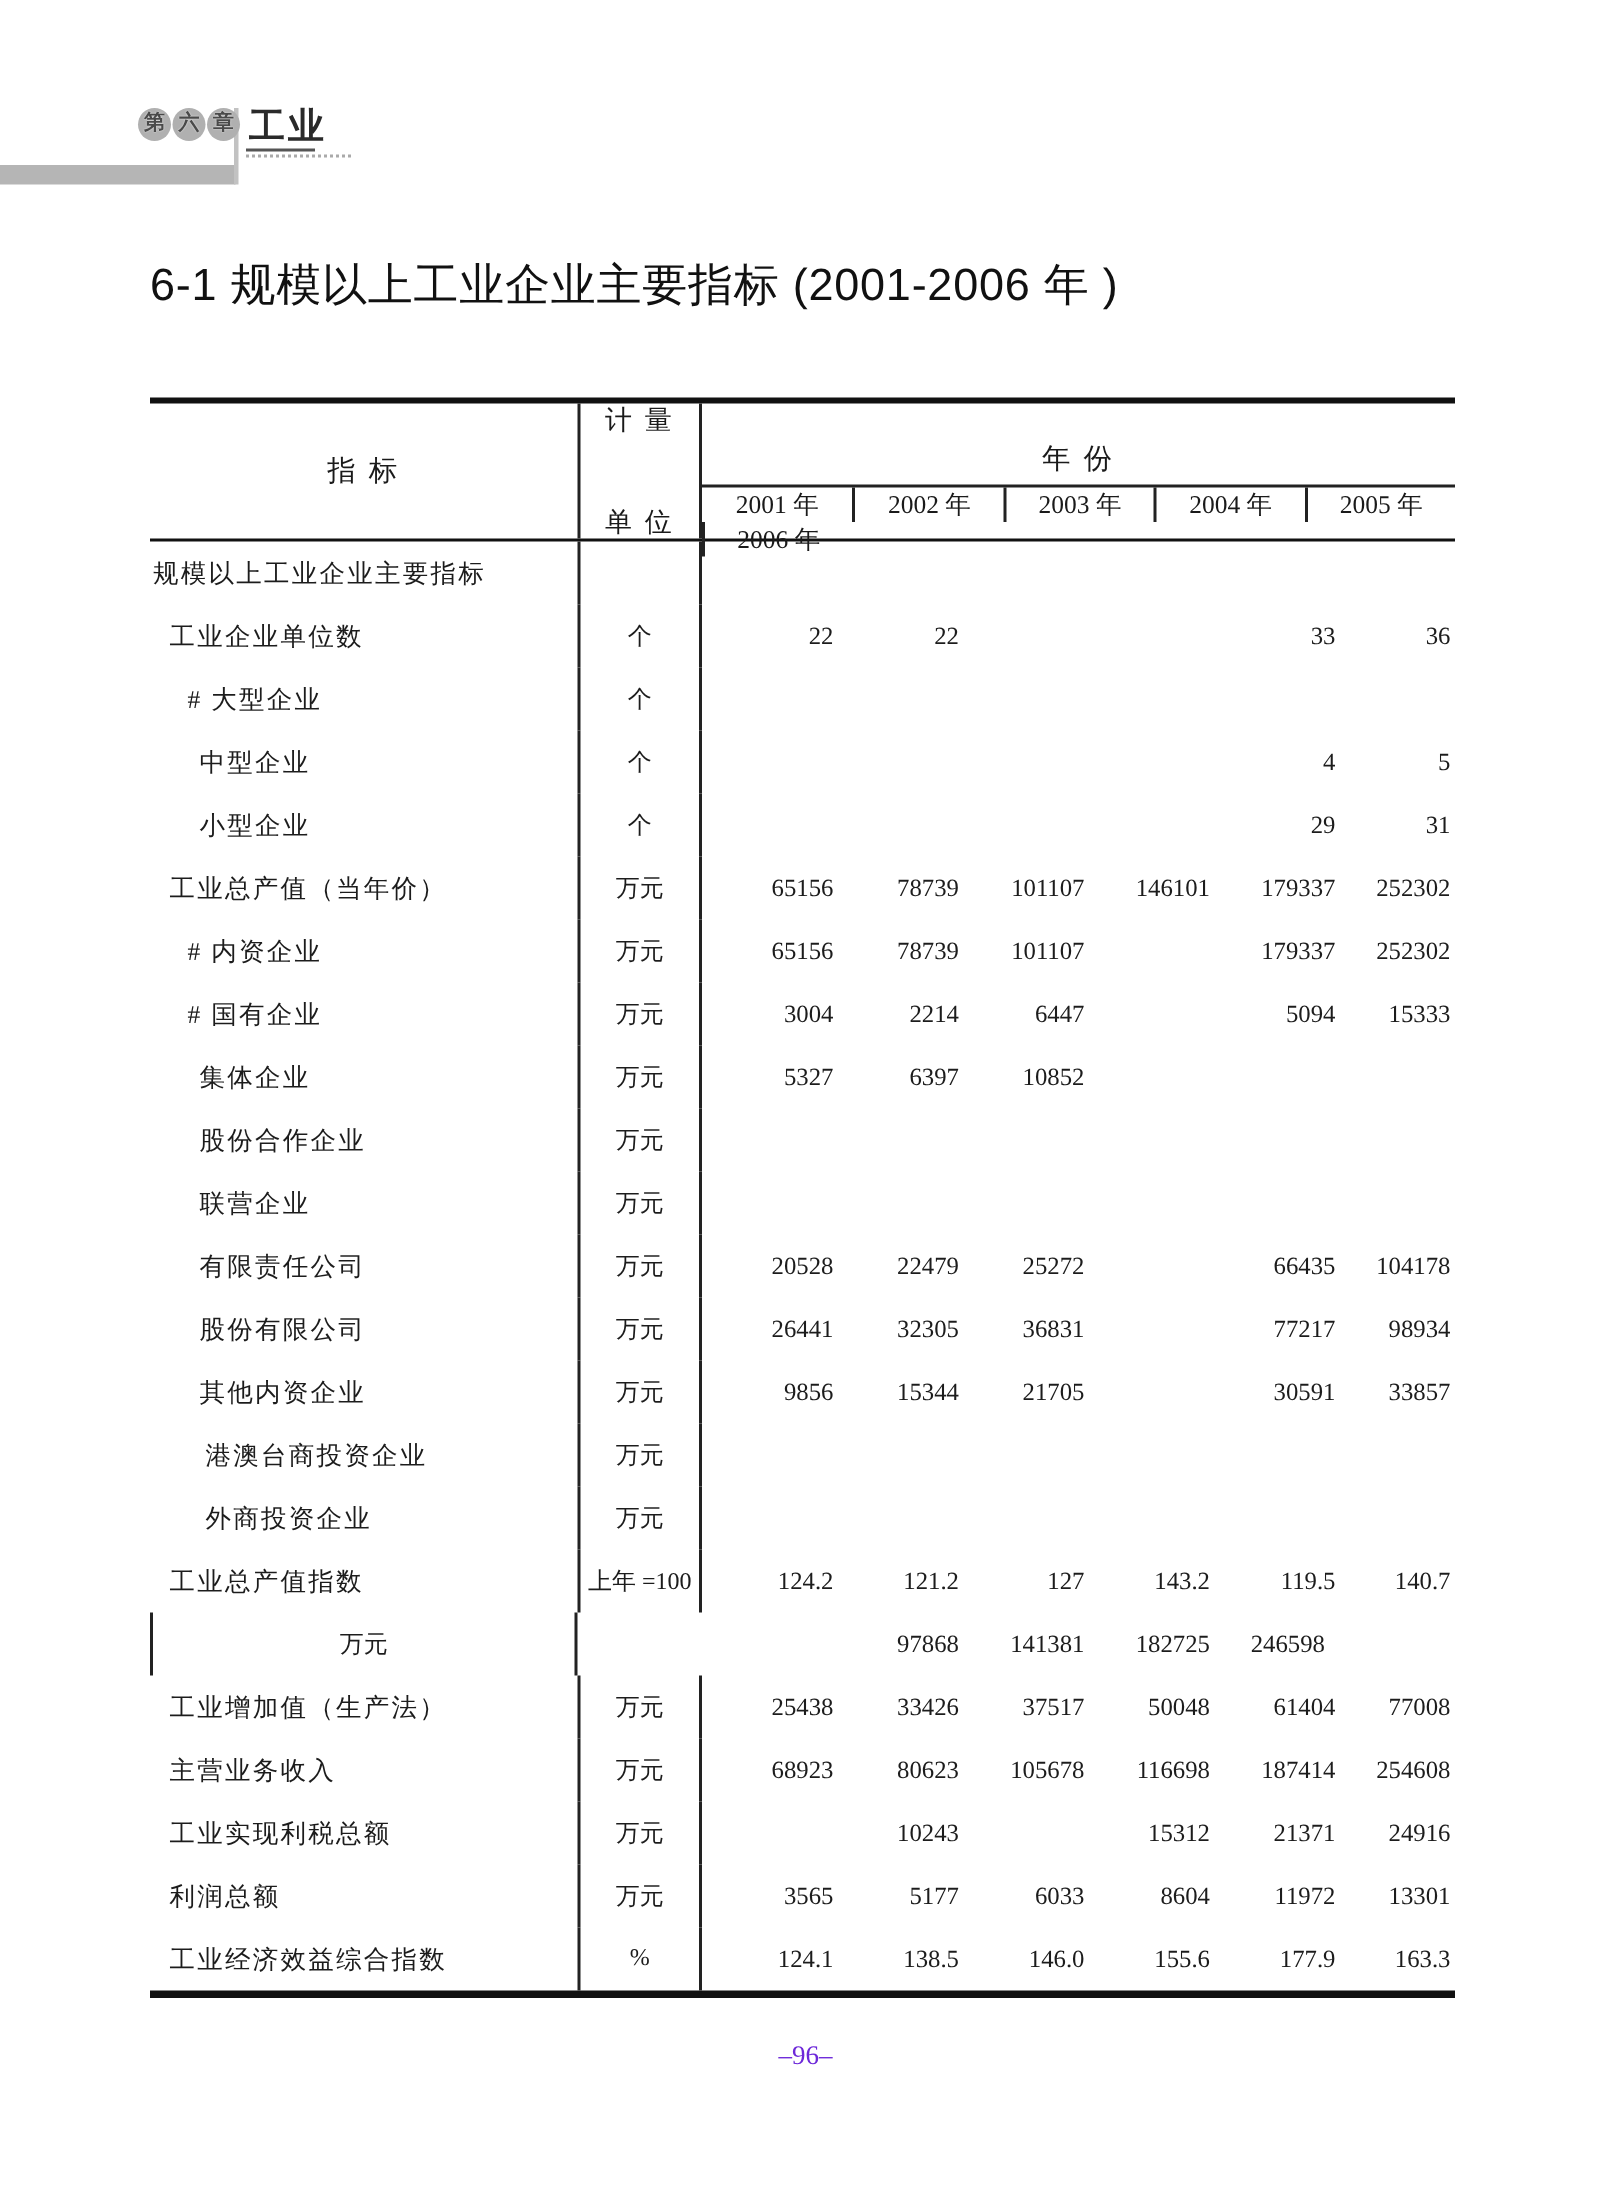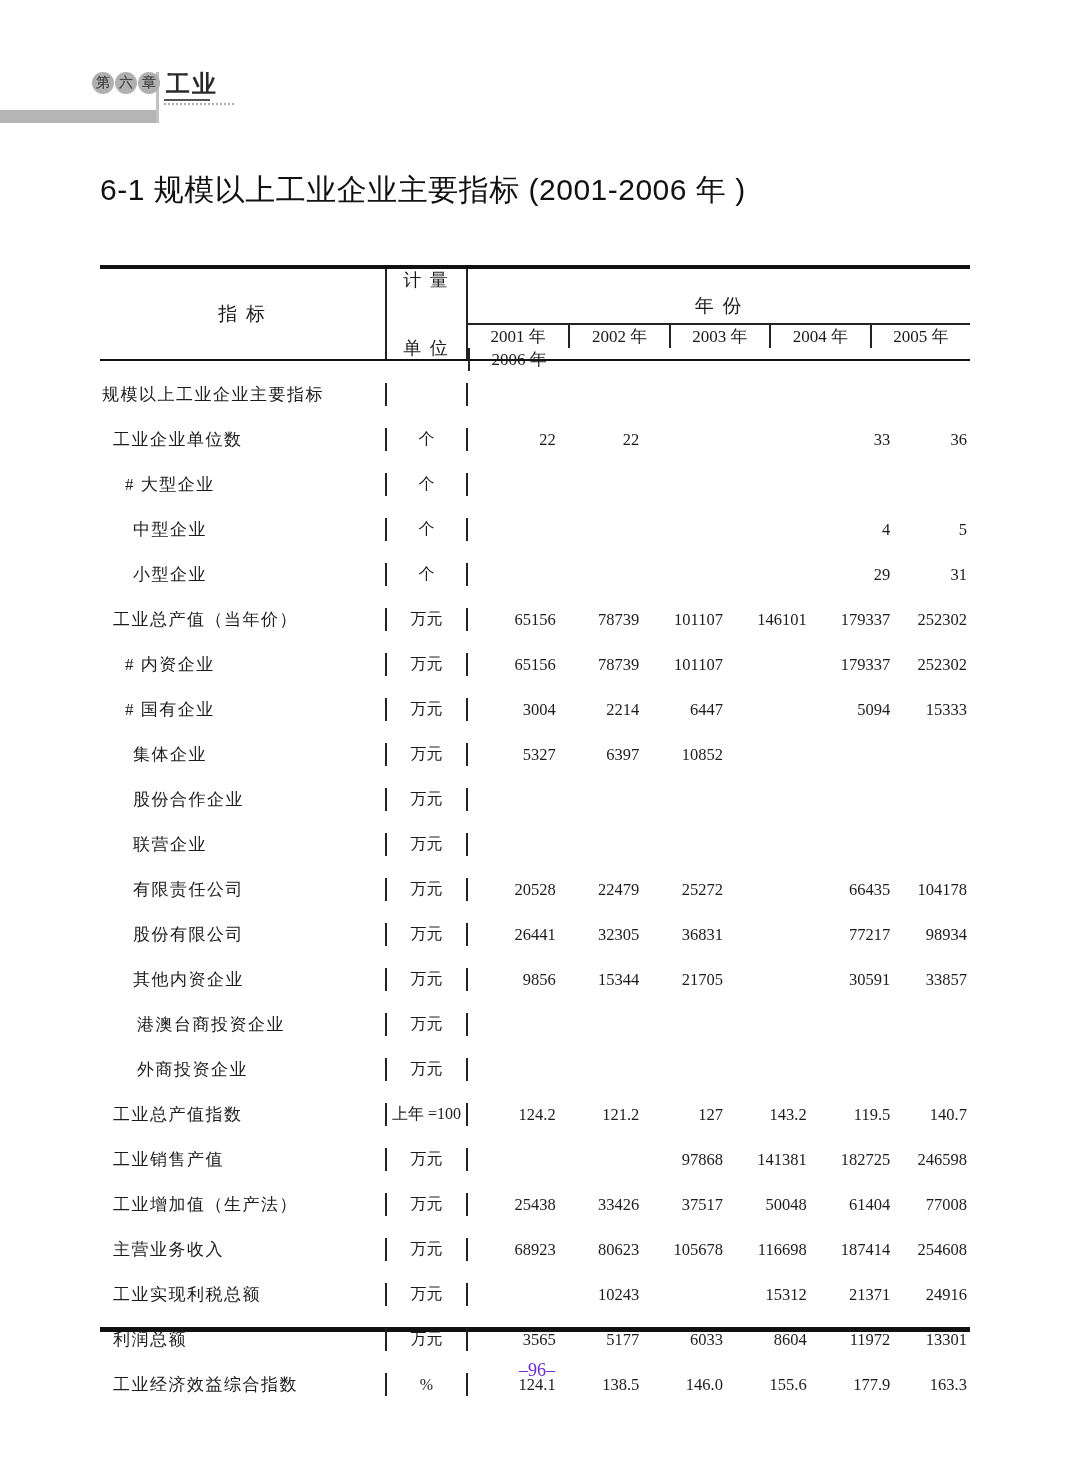--- a/index.html
+++ b/index.html
@@ -55,21 +55,21 @@
     border-left:2px solid #222; border-right:2px solid #222;
     display:flex; flex-direction:column; align-items:center; justify-content:space-between;
     font-size:18px; line-height:1.25; letter-spacing:2px;
   }
   .years-title { height:36px; display:flex; align-items:center; justify-content:center; font-size:19px; letter-spacing:2px; border-bottom:2px solid #222;margin-top:20px; }
   .year-row { display:grid; grid-template-columns:repeat(5,1fr); height:34px; }
   .year-cell { display:flex; align-items:center; justify-content:center; font-size:17px; border-left:2px solid #222; }
   .year-cell:first-child { border-left:none; }
 
   .tbody { height:966px; display:flex; flex-direction:column; }
-  .row { flex:1; display:grid; grid-template-columns:285px 83px repeat(6,1fr); align-items:stretch;margin-top:22px; }
+  .row { flex:1; display:grid; grid-template-columns:285px 83px repeat(6,1fr); align-items:stretch; }
   .c-ind {
     display:flex; align-items:center;
     font-size:17px; letter-spacing:1.5px; white-space:nowrap; color:#1c1c1c;
   }
   .ind-0 { padding-left:2px; }
   .ind-1 { padding-left:13px; }
   .ind-2 { padding-left:25px; }
   .ind-3 { padding-left:33px; }
   .ind-4 { padding-left:37px;text-align:center; }
   .c-unit {
@@ -293,21 +293,20 @@
           <div class="c-ind ind-1">工业总产值指数</div>
           <div class="c-unit">上年 =100</div>
           <div class="c-val">124.2</div>
           <div class="c-val">121.2</div>
           <div class="c-val">127</div>
           <div class="c-val">143.2</div>
           <div class="c-val">119.5</div>
           <div class="c-val">140.7</div>
         </div>
         <div class="row">
-          <div class="c-ind ind-1">工业销售产值</div>
           <div class="c-unit">万元</div>
           <div class="c-val"></div>
           <div class="c-val"></div>
           <div class="c-val">97868</div>
           <div class="c-val">141381</div>
           <div class="c-val">182725</div>
           <div class="c-val">246598</div>
         </div>
         <div class="row">
           <div class="c-ind ind-1">工业增加值（生产法）</div>

